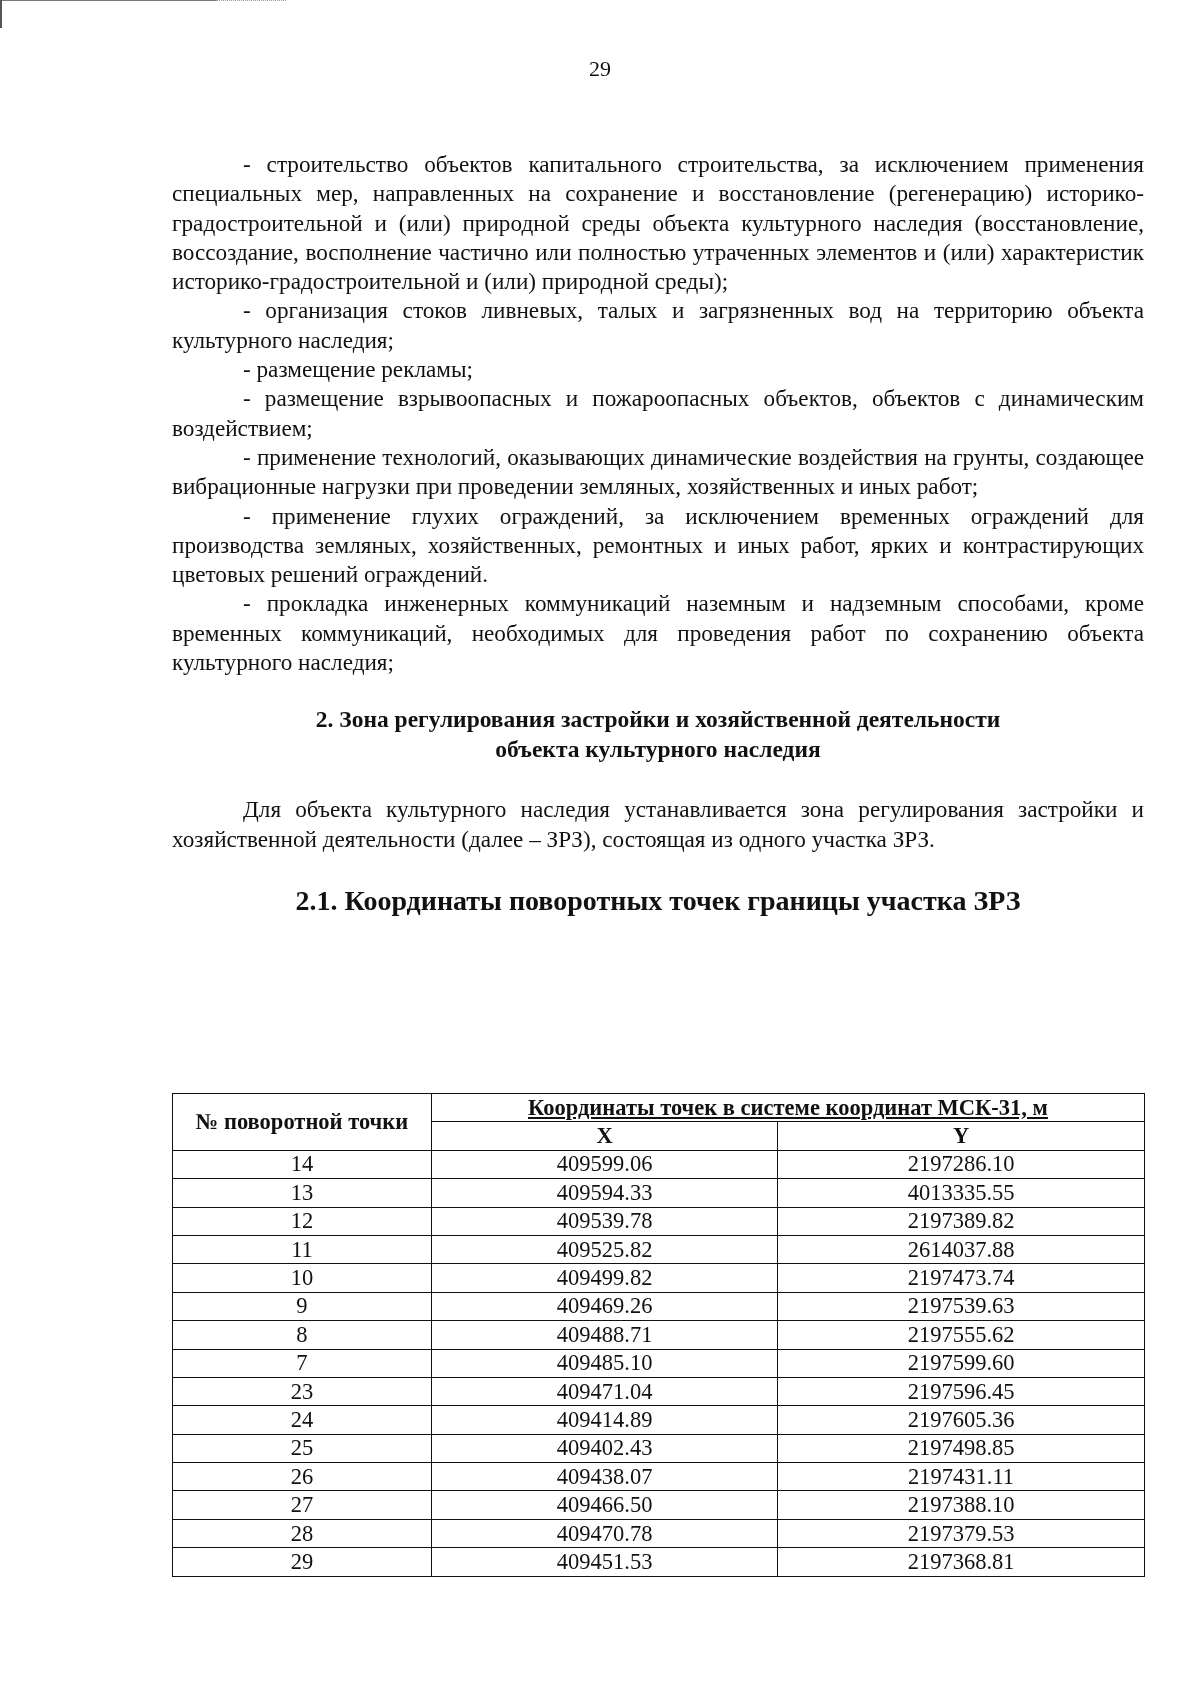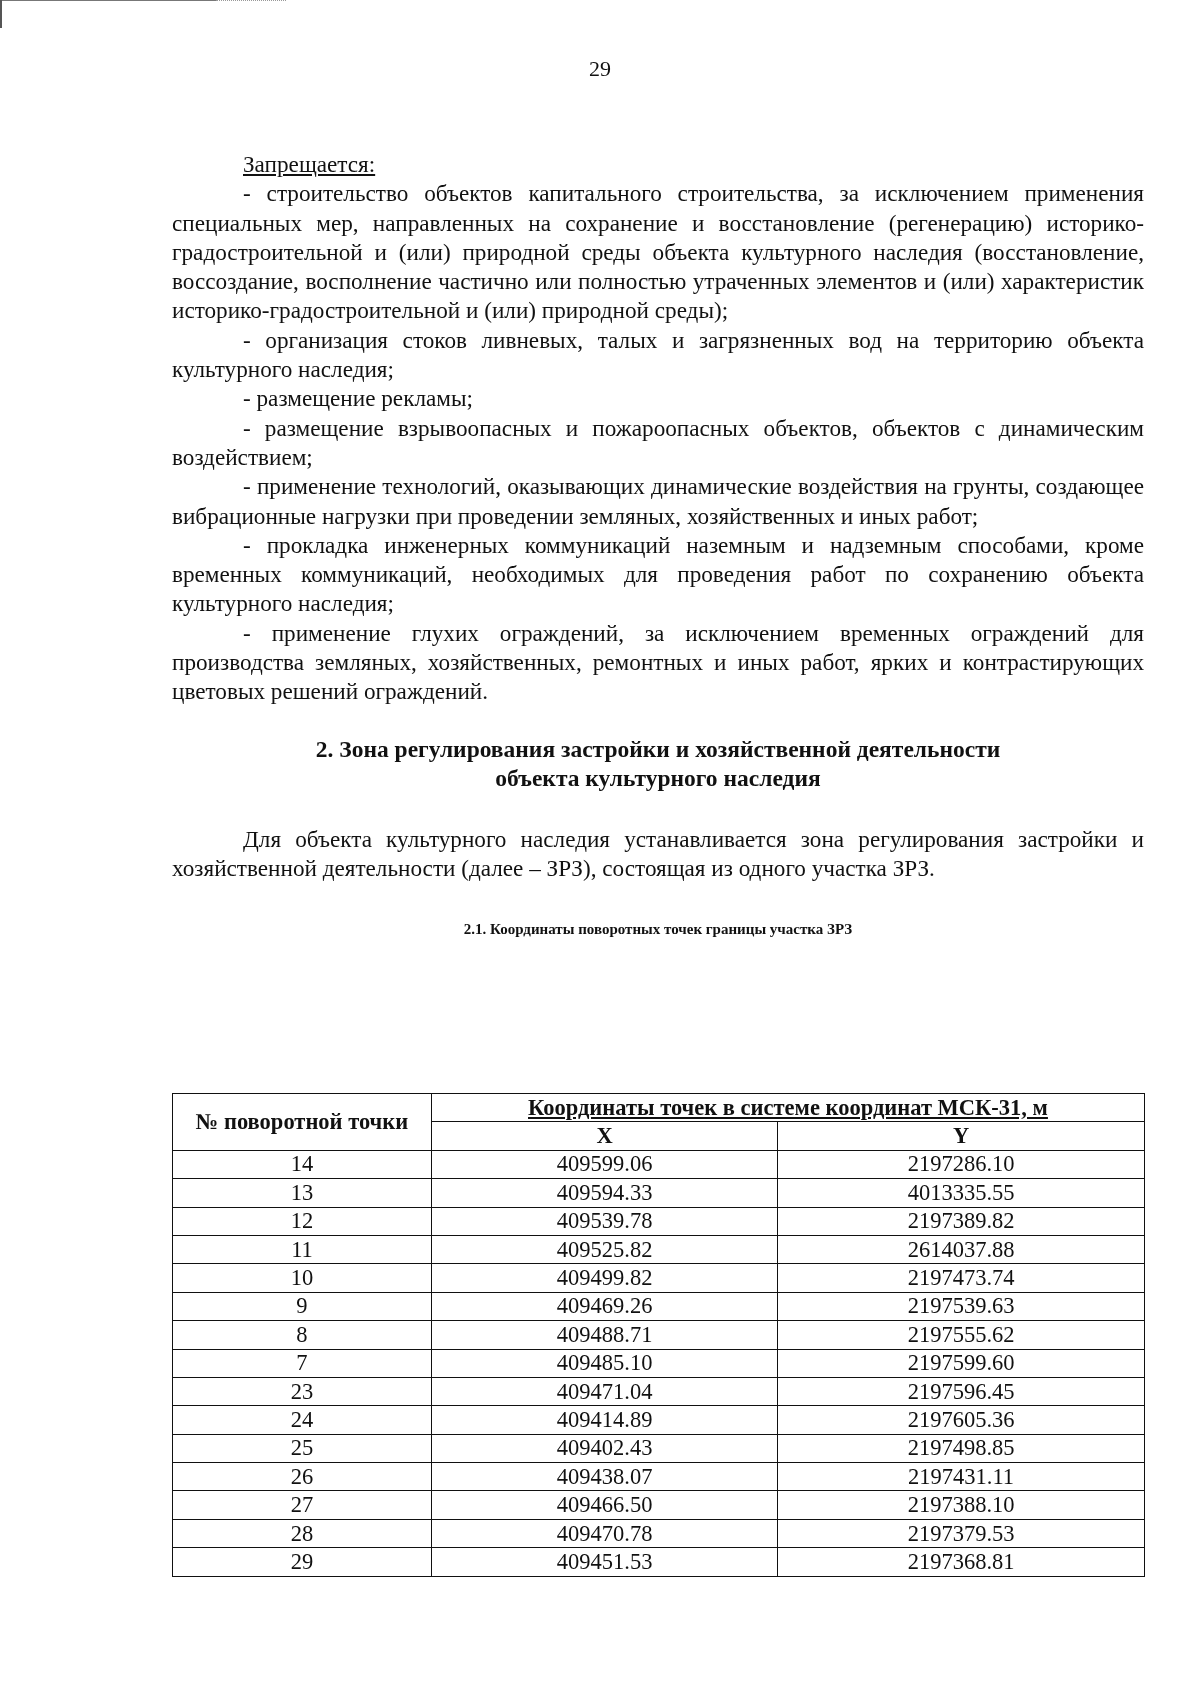--- a/index.html
+++ b/index.html
@@ -68,21 +68,21 @@
     }
     .section-intro {
       margin: 31px 0 0 0;
       text-indent: 71px;
       text-align: justify;
     }
     .table-title {
       margin: 32px 0 0 0;
       text-align: center;
       font-weight: bold;
-      font-size: 15px;
+      font-size: 28px;
     }
     table.coords {
       position: absolute;
       left: 172px;
       top: 1093px;
       width: 973px;
       border-collapse: collapse;
       font-size: 22.5px;
     }
     table.coords th, table.coords td {
@@ -103,28 +103,27 @@
 </head>
 <body>
 
 <div class="scan-edge-top"></div>
 <div class="scan-edge-top2"></div>
 <div class="scan-edge-left"></div>
 
 <div class="page-number">29</div>
 
 <div class="content">
-  <span class="label-underline">Запрещается:</span>
   <p class="item">- строительство объектов капитального строительства, за исключением применения специальных мер, направленных на сохранение и восстановление (регенерацию) историко-градостроительной и (или) природной среды объекта культурного наследия (восстановление, воссоздание, восполнение частично или полностью утраченных элементов и (или) характеристик историко-градостроительной и (или) природной среды);</p>
   <p class="item">- организация стоков ливневых, талых и загрязненных вод на территорию объекта культурного наследия;</p>
   <p class="item">- размещение рекламы;</p>
   <p class="item">- размещение взрывоопасных и пожароопасных объектов, объектов с динамическим воздействием;</p>
   <p class="item">- применение технологий, оказывающих динамические воздействия на грунты, создающее вибрационные нагрузки при проведении земляных, хозяйственных и иных работ;</p>
+  <p class="item">- применение глухих ограждений, за исключением временных ограждений для производства земляных, хозяйственных, ремонтных и иных работ, ярких и контрастирующих цветовых решений ограждений.</p>
   <p class="item">- прокладка инженерных коммуникаций наземным и надземным способами, кроме временных коммуникаций, необходимых для проведения работ по сохранению объекта культурного наследия;</p>
-  <p class="item">- применение глухих ограждений, за исключением временных ограждений для производства земляных, хозяйственных, ремонтных и иных работ, ярких и контрастирующих цветовых решений ограждений.</p>
 
   <div class="section-title">
     <div>2. Зона регулирования застройки и хозяйственной деятельности</div>
     <div>объекта культурного наследия</div>
   </div>
 
   <p class="section-intro">Для объекта культурного наследия устанавливается зона регулирования застройки и хозяйственной деятельности (далее – ЗРЗ), состоящая из одного участка ЗРЗ.</p>
 
   <div class="table-title">2.1. Координаты поворотных точек границы участка ЗРЗ</div>
 </div>

